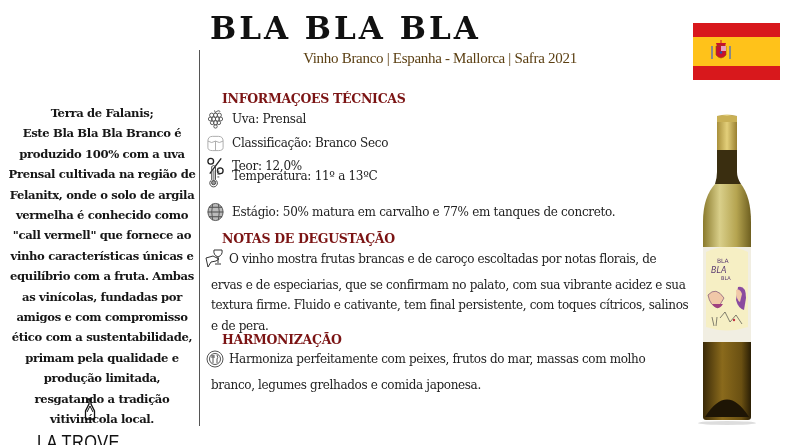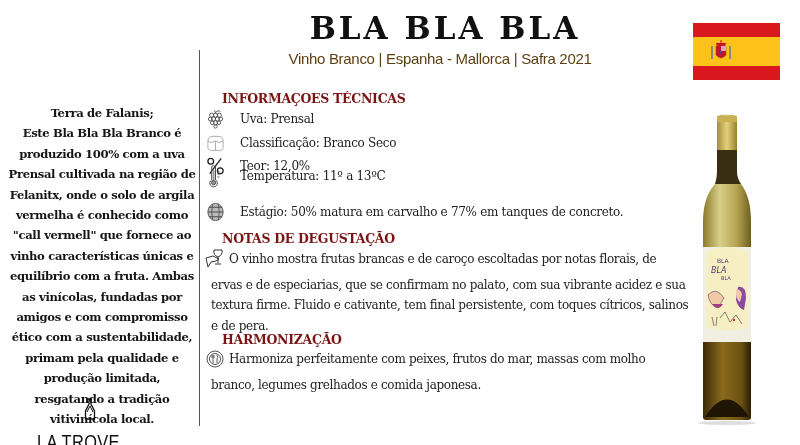--- a/index.html
+++ b/index.html
@@ -20,36 +20,36 @@
     .brand-text {
       font-family: "Liberation Sans", sans-serif; font-size: 21px; letter-spacing: 0.5px;
       color: #111; transform: scaleX(0.78); transform-origin: left center; font-weight: normal;
     }
     .divider {
       position: absolute; left: 199px; top: 50px; width: 1px; height: 376px; background: #555;
     }
 
     
     .title {
-      position: absolute; left: 210px; top: 10px; width: 470px; text-align: center;
+      position: absolute; left: 210px; top: 10px; width: 470px; 
       font-family: "DejaVu Serif", serif; font-weight: bold; font-size: 31px;
       letter-spacing: 3px; color: #111;
     }
     .subtitle {
       position: absolute; left: 200px; top: 50px; width: 480px; text-align: center;
-      font-family: Liberation Sans, sans-serif; font-size: 15px; color: #5b3f12; letter-spacing: -0.3px;
+      font-family: Liberation Serif, serif; font-size: 15px; color: #5b3f12; letter-spacing: -0.3px;
     }
 
     
     .section-title {
       position: absolute; left: 222px; font-family: "DejaVu Serif", serif; font-weight: bold;
       font-size: 12.5px; color: #7b1414; letter-spacing: -0.3px;
     }
     .spec-row {
-      position: absolute; left: 206px; display: flex; align-items: center; gap: 15px;
+      position: absolute; left: 206px; display: flex; align-items: center; gap: 7px;
       font-family: "DejaVu Serif", serif; font-size: 12px; color: #222; letter-spacing: -0.3px;
       white-space: nowrap;
     }
     .icon { width: 19px; height: 20px; display: inline-flex; align-items: center; justify-content: center; flex: none; }
     .icon svg { width: 19px; height: 20px; }
 
     .para {
       position: absolute; left: 211px; width: 478px;
       font-family: "DejaVu Serif", serif; font-size: 12px; line-height: 20.5px; color: #222;
       letter-spacing: -0.35px;

